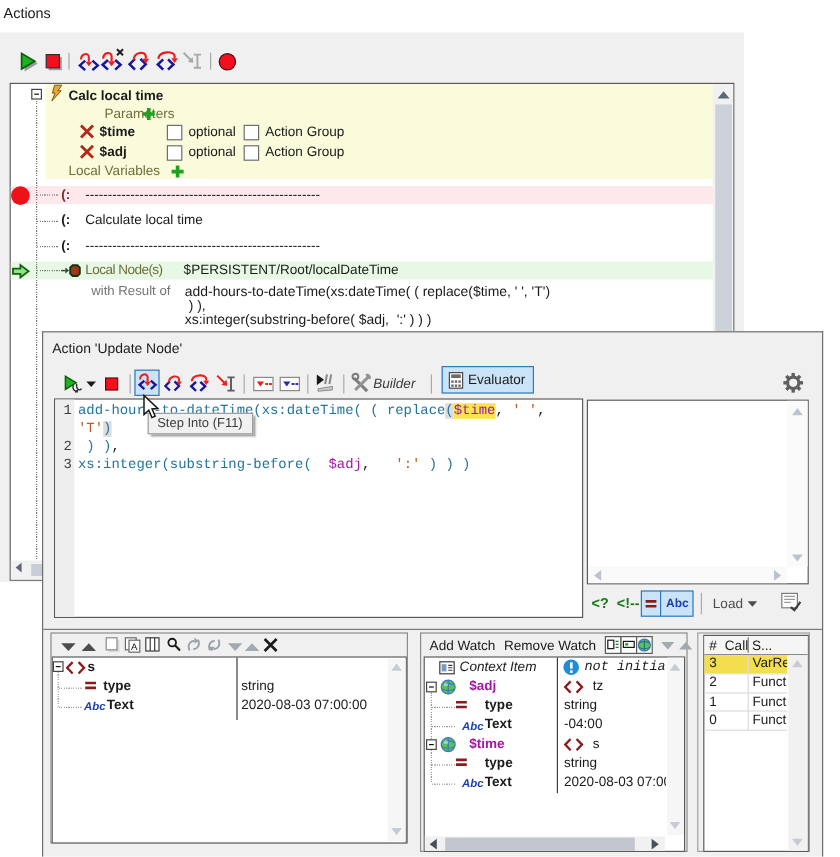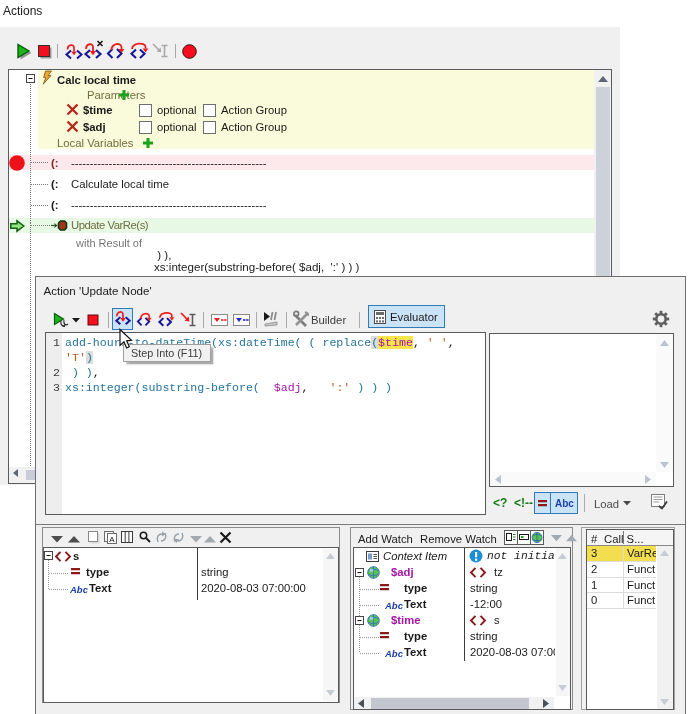--- a/index.html
+++ b/index.html
@@ -131,22 +131,24 @@
 <div class="t" style="left:71px;top:199px;">----------------------------------------------------</div>
 
 <svg style="left:10px;top:220px;" width="15" height="12" viewBox="0 0 15 12">
  <polygon points="0.8,3.8 7,3.8 7,0.8 13.8,6 7,11.2 7,8.2 0.8,8.2" fill="#8fe87f" stroke="#156015" stroke-width="1.5"></polygon>
 </svg>
 <svg style="left:50px;top:220px;" width="18" height="11" viewBox="0 0 18 11">
  <path d="M1,5.5 L4.5,5.5" stroke="#2a4a2a" stroke-width="1.2"></path>
       <polygon points="4.5,3 4.5,8 7.5,5.5" fill="#2a4a2a"></polygon>
  <polygon points="10.5,1 14.5,1 16.5,3 16.5,8 14.5,10 10.5,10 8.5,8 8.5,3" fill="#a03518" stroke="#143314" stroke-width="1.6"></polygon>
 </svg>
-<div class="t olive" style="left:71px;top:219px;letter-spacing:-0.45px;">Update VarRe(s)</div>
+<div class="t olive" style="left:71px;top:219px;letter-spacing:-0.45px;">Local Node(s)</div>
+<div class="t" style="left:153px;top:219px;">$PERSISTENT/Root/localDateTime</div>
 <div class="t gray" style="left:76px;top:238px;font-size:11px;line-height:11.6px;">with Result of</div>
+<div class="t" style="left:154px;top:238px;font-size:11.6px;line-height:11.6px;">add-hours-to-dateTime(xs:dateTime( ( replace($time, ' ', 'T')</div>
 <div class="t" style="left:154px;top:248.5px;font-size:11.6px;line-height:11.6px;"> ) ),</div>
 <div class="t" style="left:154px;top:260.5px;font-size:11.6px;line-height:11.6px;">xs:integer(substring-before( $adj,  ':' ) ) )</div>
 
 <div class="abs" style="left:35px;top:276px;width:651px;height:438px;background:#f0f0f0;border:1px solid #6e6e6e;border-bottom:none;box-sizing:border-box;"></div>
 <div class="t" style="left:43.5px;top:284.5px;font-size:11.6px;">Action 'Update Node'</div>
 <svg style="left:54px;top:313px;" width="16" height="15">
  <polygon points="0.5,0.5 0.5,11.5 9.5,6" fill="#1db31d" stroke="#0b5c0b" stroke-width="1.2"></polygon>
  <path d="M7,8 C6,12 9,14 11,12 M10,7 C9,11 12,13 14,11 M8.5,13.5 L11,13.5" fill="none" stroke="#2a2a2a" stroke-width="1.1"></path>
 </svg>
 <svg style="left:72px;top:318px;" width="8" height="5">
@@ -199,21 +201,21 @@
  <path d="M9.5,1 L8,9 M13,1 L11.5,9" stroke="#8a8a8a" stroke-width="1.7"></path>
  <path d="M2,13 L14,11 L14,14 L2,15 Z" fill="#c9c9c9" stroke="#8a8a8a" stroke-width="0.8"></path>
 </svg>
 <div class="abs" style="left:286px;top:312px;width:1px;height:16px;background:#ababab;"></div>
 <svg style="left:293px;top:311px;" width="17" height="17" viewBox="0 0 17 17">
  <path d="M2,4 L13,15" stroke="#7d7d7d" stroke-width="2.6"></path>
  <path d="M14,3 L3,14" stroke="#949494" stroke-width="2.6"></path>
  <path d="M11.5,0.8 C14.2,-0.4 17,2.2 15.8,5 L13,4.2 Z" fill="#949494"></path>
  <circle cx="3.2" cy="2.8" r="2.4" fill="none" stroke="#7d7d7d" stroke-width="1.7"></circle>
 </svg>
-<div class="t" style="left:311px;top:314px;color:#3c3c3c;">Builder</div>
+<div class="t" style="left:311px;top:314px;color:#3c3c3c;font-style:italic;">Builder</div>
 <div class="abs" style="left:359px;top:312px;width:1px;height:16px;background:#ababab;"></div>
 <div class="abs" style="left:368px;top:305px;width:77px;height:23px;background:#cbe3f7;border:1px solid #2e7bb8;box-sizing:border-box;"></div>
 <svg style="left:374px;top:310px;" width="12" height="14">
  <rect x="0.5" y="0.5" width="11" height="13" fill="#fdfdfd" stroke="#4a4a4a"></rect>
  <rect x="2" y="2" width="8" height="3" fill="#6a6a6a"></rect>
  <g fill="#6a6a6a">
         <rect x="2" y="7" width="2" height="2"></rect>
         <rect x="5" y="7" width="2" height="2"></rect>
         <rect x="8" y="7" width="2" height="2"></rect>
         <rect x="2" y="10.4" width="2" height="2"></rect>
@@ -421,21 +423,21 @@
       <path d="M5.5,0.8 L1,5.5 L5.5,10.2 M10.5,0.8 L15,5.5 L10.5,10.2" fill="none" stroke="#8b1a1a" stroke-width="1.9"></path>
     </svg>
 <div class="t" style="left:494px;top:566px;">tz</div>
 <svg style="left:380px;top:584px;" width="10" height="7">
       <path d="M0,1.2 L9,1.2 M0,5.2 L9,5.2" stroke="#8b1a1a" stroke-width="2.2"></path>
     </svg>
 <div class="t b" style="left:404px;top:582px;">type</div>
 <div class="t" style="left:470px;top:582px;">string</div>
 <div class="t b i" style="left:385px;top:600px;color:#1c3fae;font-size:9.5px;">Abc</div>
 <div class="t b" style="left:404px;top:598px;">Text</div>
-<div class="t" style="left:470px;top:598px;">-12:00</div>
+<div class="t" style="left:470px;top:598px;">-04:00</div>
 <svg style="left:355px;top:616px;" width="9" height="9">
       <rect x="0.5" y="0.5" width="8" height="8" fill="#fff" stroke="#454545"></rect>
       <line x1="2.5" y1="4.5" x2="6.5" y2="4.5" stroke="#111" stroke-width="1"></line>
     </svg>
 <svg style="left:367px;top:614px;" width="13" height="13">
       <circle cx="6.5" cy="6.5" r="5.8" fill="#5cc24e" stroke="#3a78c2"></circle>
       <path d="M1.5,4.8 C4,3 9,3 11.5,4.8 M1.5,8.2 C4,10 9,10 11.5,8.2 M6.5,0.7 L6.5,12.3" fill="none" stroke="#3a78c2" stroke-width="1"></path>
       <ellipse cx="4.5" cy="4.5" rx="2" ry="1.4" fill="#bfe8f5" opacity="0.7"></ellipse>
     </svg>
 <div class="t b mag" style="left:391px;top:614px;">$time</div>

